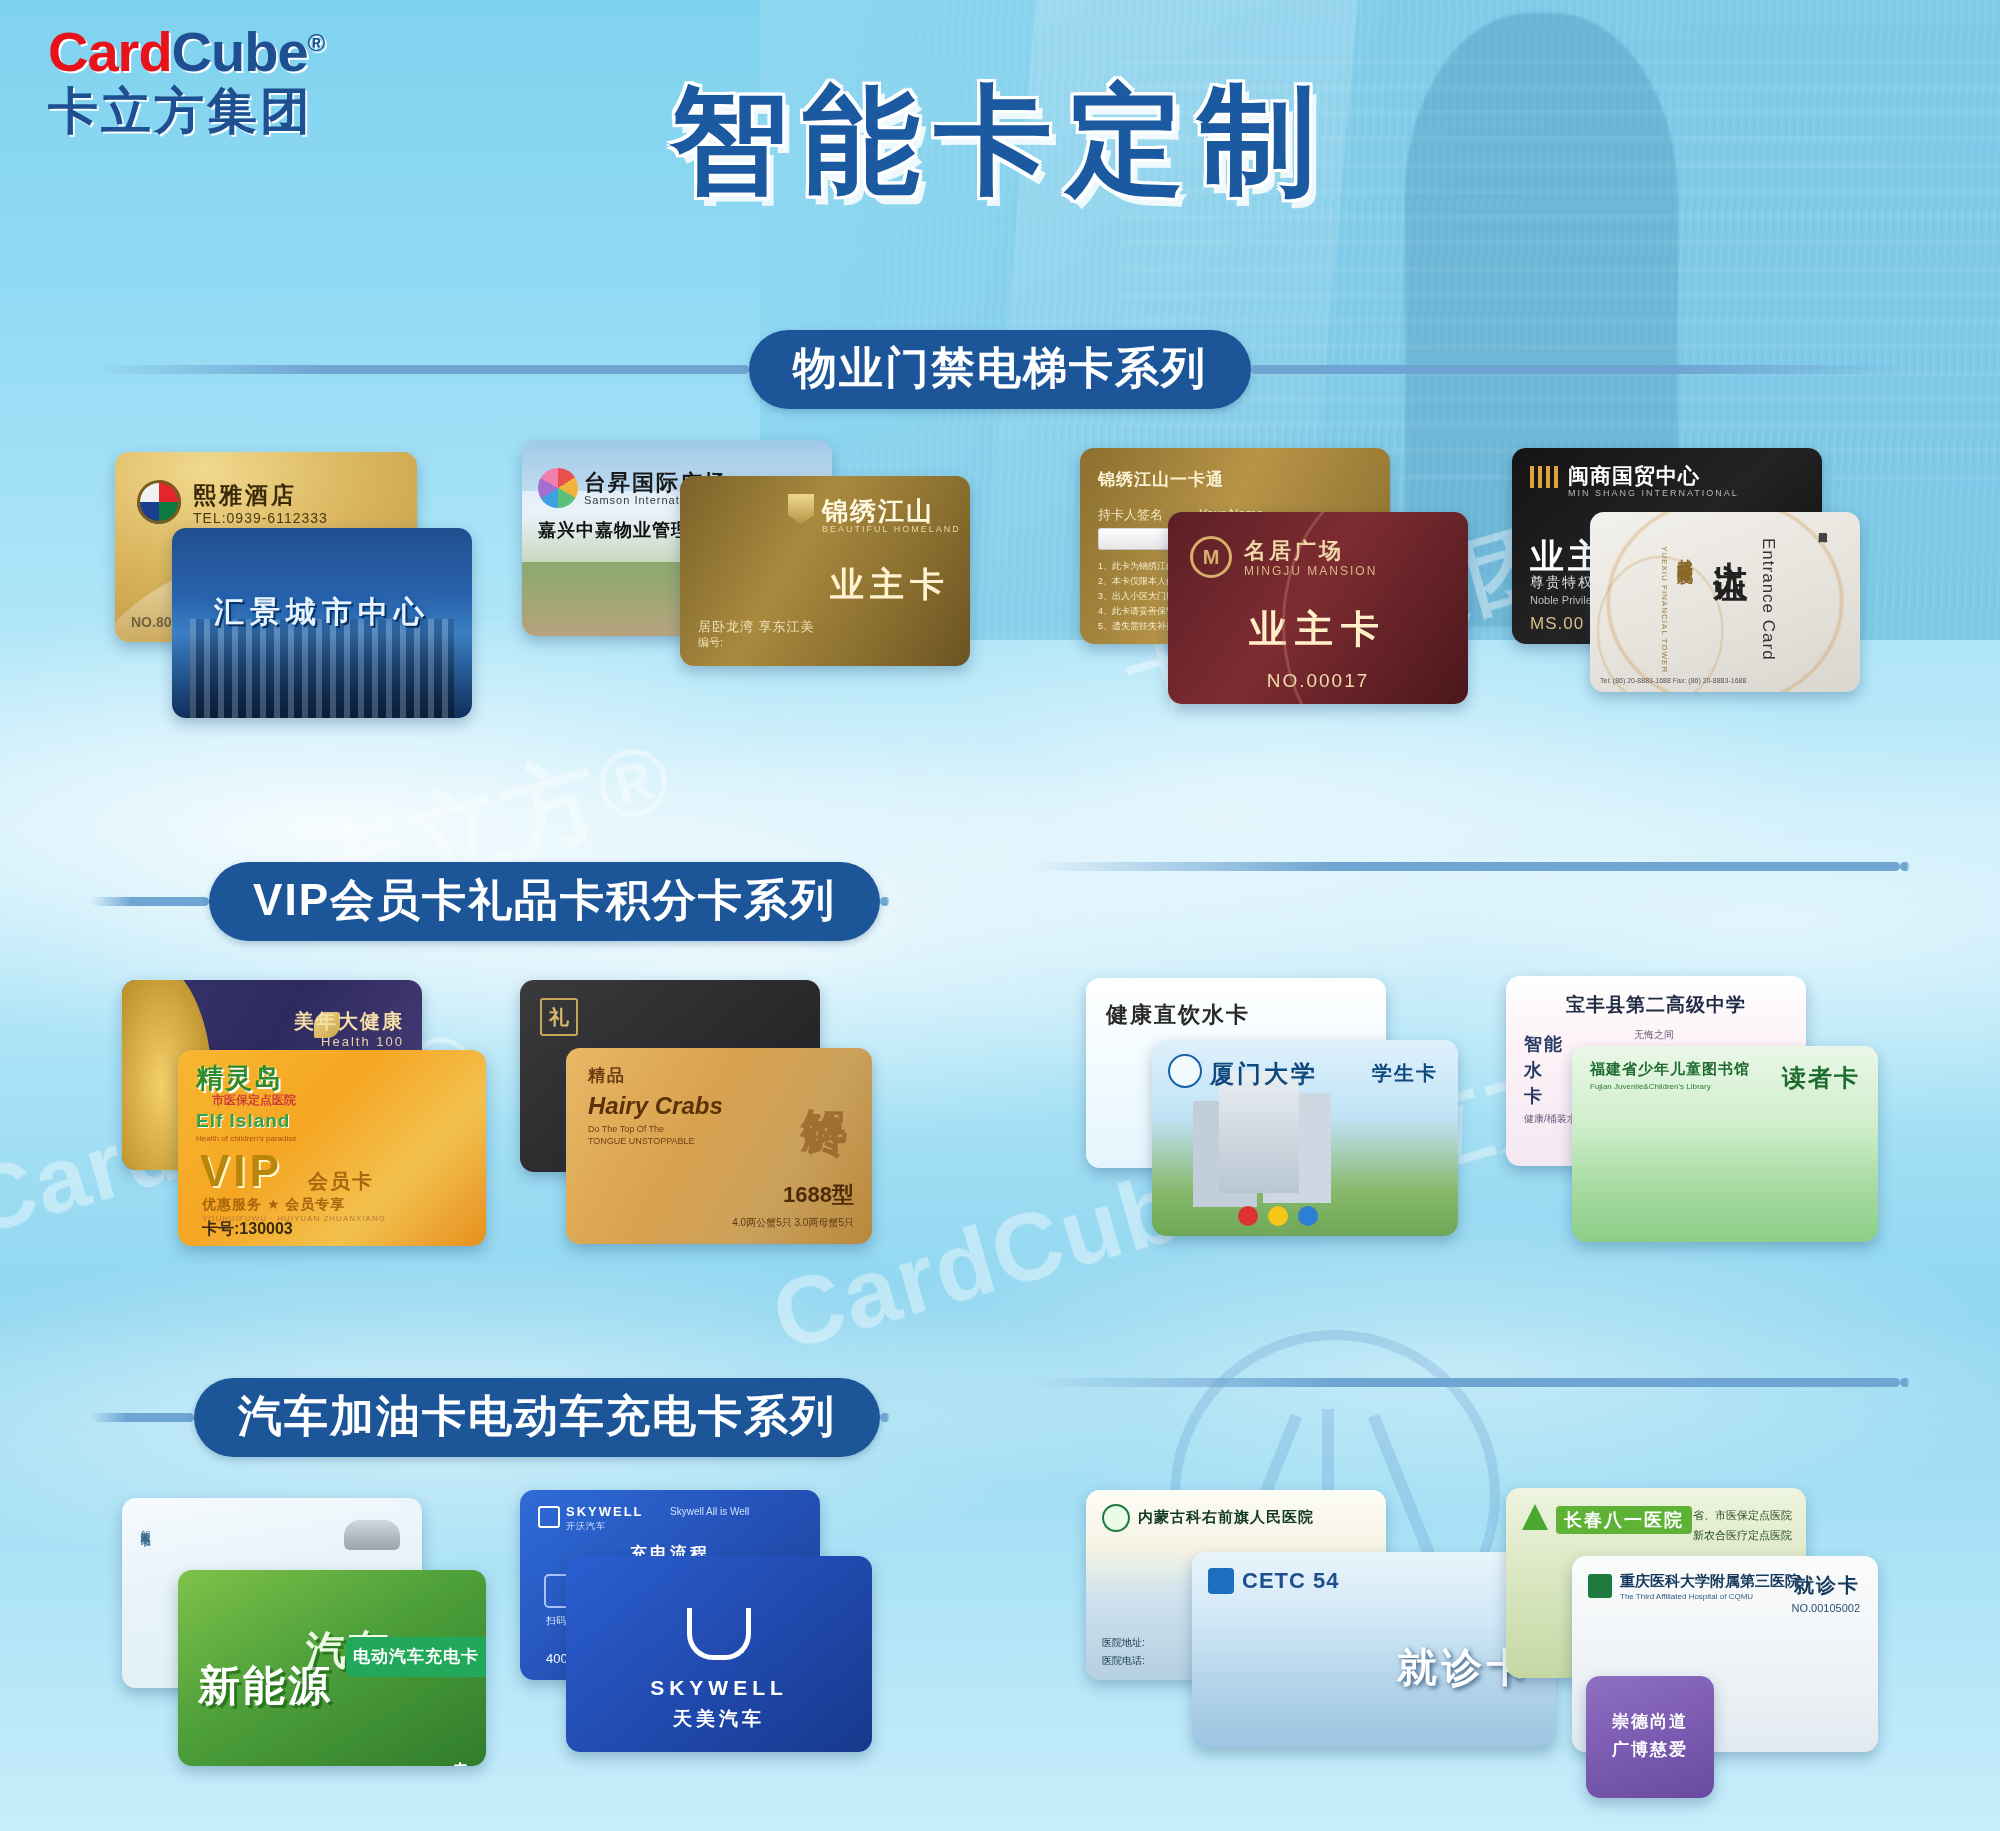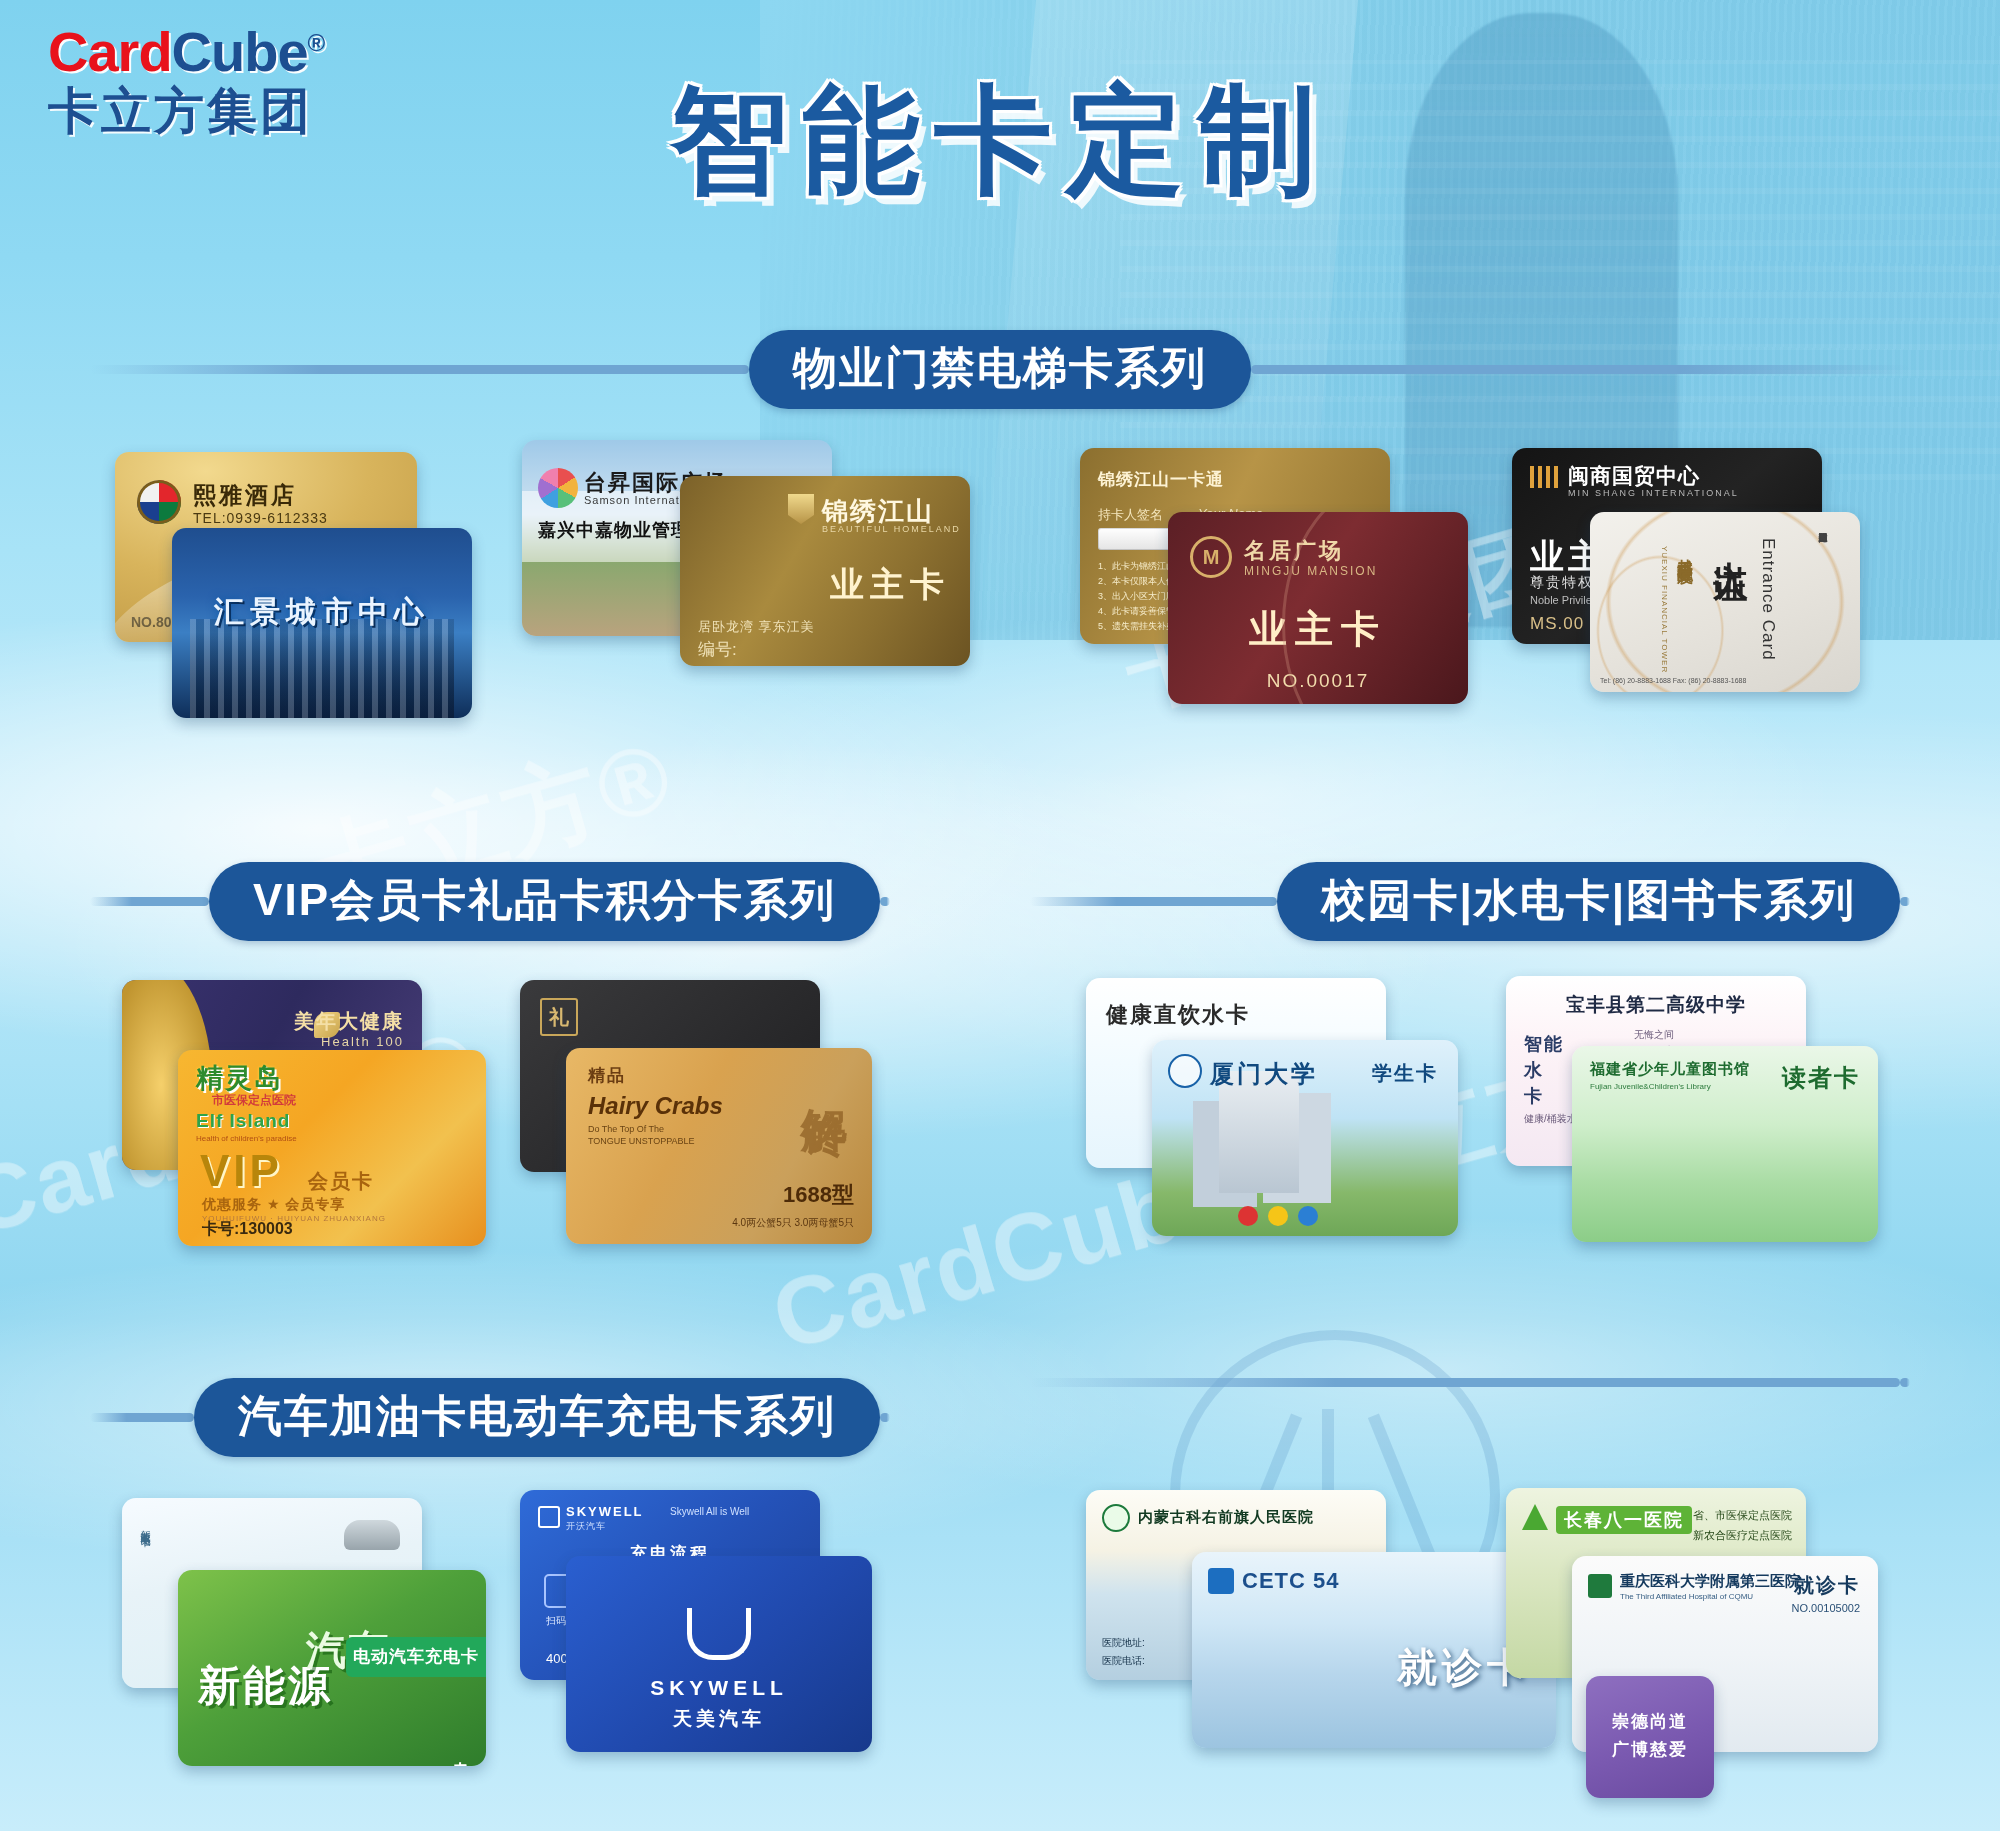--- a/index.html
+++ b/index.html
@@ -323,21 +323,21 @@
   <div class="t" style="left:16px;top:78px;font-size:18px;font-weight:800;color:#111;letter-spacing:1px;">嘉兴中嘉物业管理有限公司</div>
 </div>
 
 <div class="card c-jsx-gold" style="left:680px; top:476px; width:290px; height:190px;">
   <div style="position:absolute;left:108px;top:18px;width:26px;height:30px;
               background:linear-gradient(180deg,#f0d98d,#b79447);clip-path:polygon(0 0,100% 0,100% 70%,50% 100%,0 70%);"></div>
   <div class="t" style="left:142px;top:18px;font-size:26px;font-weight:800;color:#fff8e0;letter-spacing:2px;">锦绣江山</div>
   <div class="t" style="left:142px;top:48px;font-size:9px;color:#e8d7a6;letter-spacing:2px;">BEAUTIFUL HOMELAND</div>
   <div class="t" style="left:150px;top:86px;font-size:34px;font-weight:800;color:#fff3cf;letter-spacing:6px;">业主卡</div>
   <div class="t" style="left:18px;bottom:30px;font-size:13px;color:#f0e2b8;letter-spacing:1px;">居卧龙湾 享东江美</div>
-  <div class="t" style="left:18px;bottom:5px;font-size:17px;color:#f0e2b8;">编号:</div>
+  <div class="t" style="left:18px;bottom:16px;font-size:11px;color:#f0e2b8;">编号:</div>
 </div>
 
 <div class="card c-jsx-gold2" style="left:1080px; top:448px; width:310px; height:196px;">
   <div class="t" style="left:18px;top:20px;font-size:17px;font-weight:700;color:#fdf3d4;letter-spacing:1px;">锦绣江山一卡通</div>
   <div class="t" style="left:18px;top:58px;font-size:13px;color:#f4e6bd;">持卡人签名</div>
   <div class="t" style="left:118px;top:58px;font-size:13px;color:#f4e6bd;font-style:italic;">Your Name</div>
   <div class="sigstrip" style="left:18px;top:80px;width:250px;height:22px;border-radius:3px;"></div>
   <div class="t" style="left:18px;top:112px;font-size:9px;color:#f7edcb;line-height:1.5;white-space:normal;width:230px;">1、此卡为锦绣江山小区一卡通</div>
   <div class="t" style="left:18px;top:127px;font-size:9px;color:#f7edcb;">2、本卡仅限本人使用</div>
   <div class="t" style="left:18px;top:142px;font-size:9px;color:#f7edcb;">3、出入小区大门刷卡</div>
@@ -377,21 +377,20 @@
   <div class="t" style="left:10px;bottom:8px;font-size:7px;color:#555;">Tel: (86) 20-8883-1688  Fax: (86) 20-8883-1688</div>
 </div>
 
 <div class="sec-head" style="left:90px; top:862px; width:800px;">
   <div class="sec-line" style="flex:1;"></div>
   <div class="sec-pill">VIP会员卡礼品卡积分卡系列</div>
   <div class="sec-line right" style="flex:0 0 10px;"></div>
 </div>
 <div class="sec-head" style="left:1030px; top:862px; width:880px;">
   <div class="sec-line" style="flex:1;"></div>
-  <div class="sec-pill">校园卡|水电卡|图书卡系列</div>
   <div class="sec-line right" style="flex:0 0 10px;"></div>
 </div>
 
 <div class="card c-navy-gold" style="left:122px; top:980px; width:300px; height:190px;">
   <div style="position:absolute;right:82px;top:32px;width:26px;height:26px;
               background:linear-gradient(135deg,#f3d78a,#c8a349);border-radius:50% 10% 50% 10%;"></div>
   <div class="t" style="right:18px;top:28px;font-size:20px;font-weight:800;color:#f4dfa6;letter-spacing:2px;">美年大健康</div>
   <div class="t" style="right:18px;top:54px;font-size:13px;color:#e8d7a8;letter-spacing:2px;">Health 100</div>
 </div>
 

